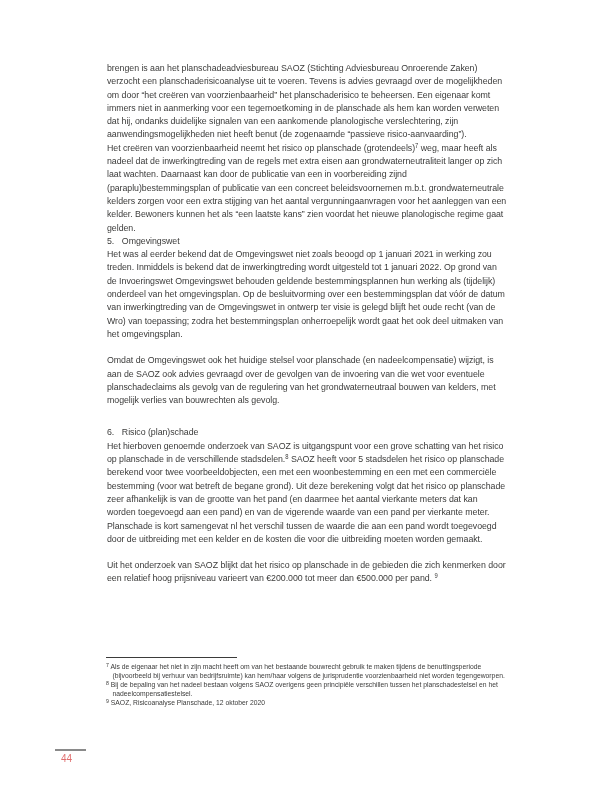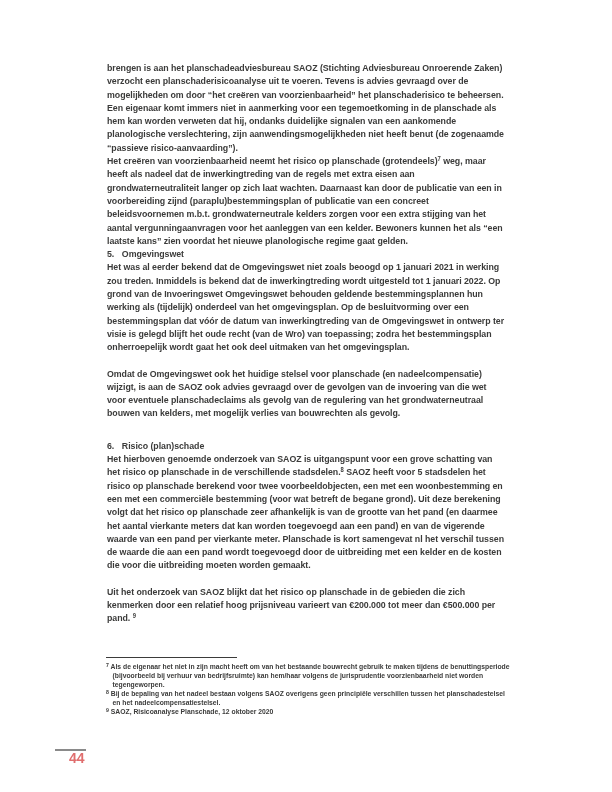--- a/index.html
+++ b/index.html
@@ -9,21 +9,20 @@
     background: #ffffff;
   }
   .page {
     position: relative;
     width: 612px;
     height: 792px;
     background: #ffffff;
     overflow: hidden;
     font-family: "Liberation Sans", sans-serif;
     color: #3b3b3a;
-    font-weight: bold;
   }
   
   .body-text {
     position: absolute;
     left: 107px;
     top: 61px;
     width: 431px;
     transform: scaleX(0.928);
     transform-origin: 0 0;
     font-size: 9.5px;
@@ -93,24 +92,23 @@
     left: 55px;
     top: 749px;
     width: 31px;
     height: 2px;
     background: #8a8a8a;
   }
   .page-number {
     position: absolute;
     left: 61px;
     top: 753px;
-    font-size: 14px;
+    font-size: 10px;
     line-height: 11px;
     color: #e06e6e;
-    margin-left: 8px;
   }
 </style>
 </head>
 <body>
 
 <div class="page">
 
   <div class="body-text">
 
     <p>brengen is aan het planschadeadviesbureau SAOZ (Stichting Adviesbureau Onroerende Zaken) verzocht een planschaderisicoanalyse uit te voeren. Tevens is advies gevraagd over de mogelijkheden om door “het creëren van voorzienbaarheid” het planschaderisico te beheersen. Een eigenaar komt immers niet in aanmerking voor een tegemoetkoming in de planschade als hem kan worden verweten dat hij, ondanks duidelijke signalen van een aankomende planologische verslechtering, zijn aanwendingsmogelijkheden niet heeft benut (de zogenaamde “passieve risico-aanvaarding”).</p>

